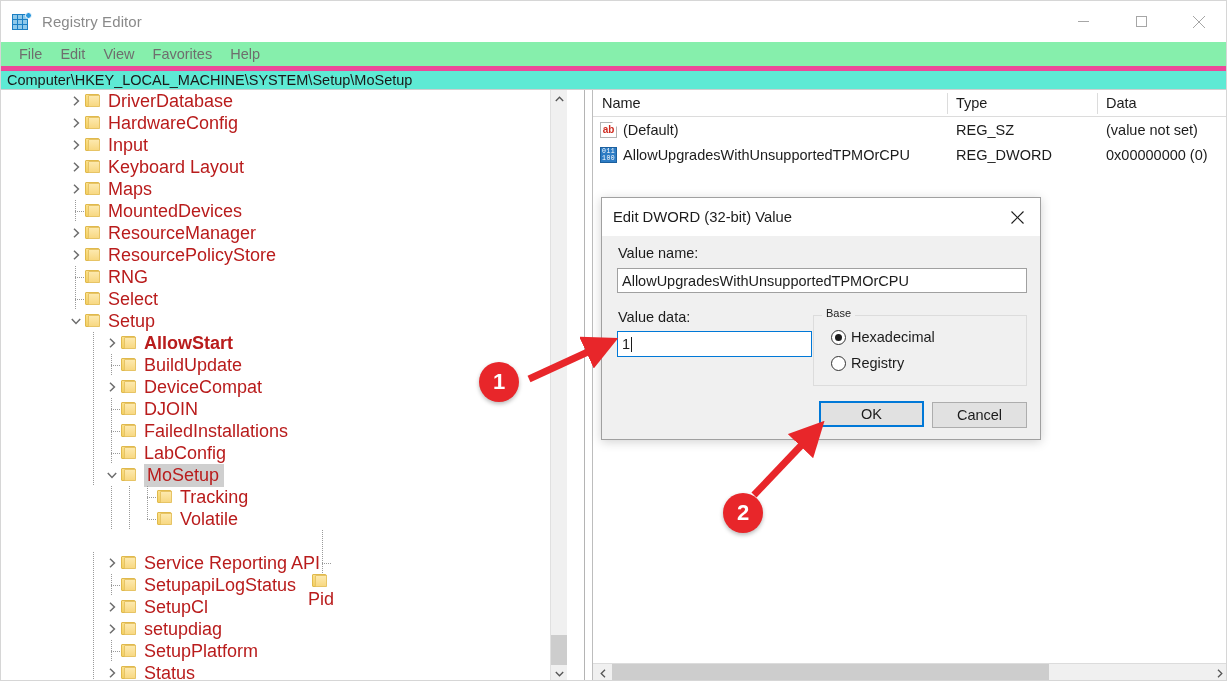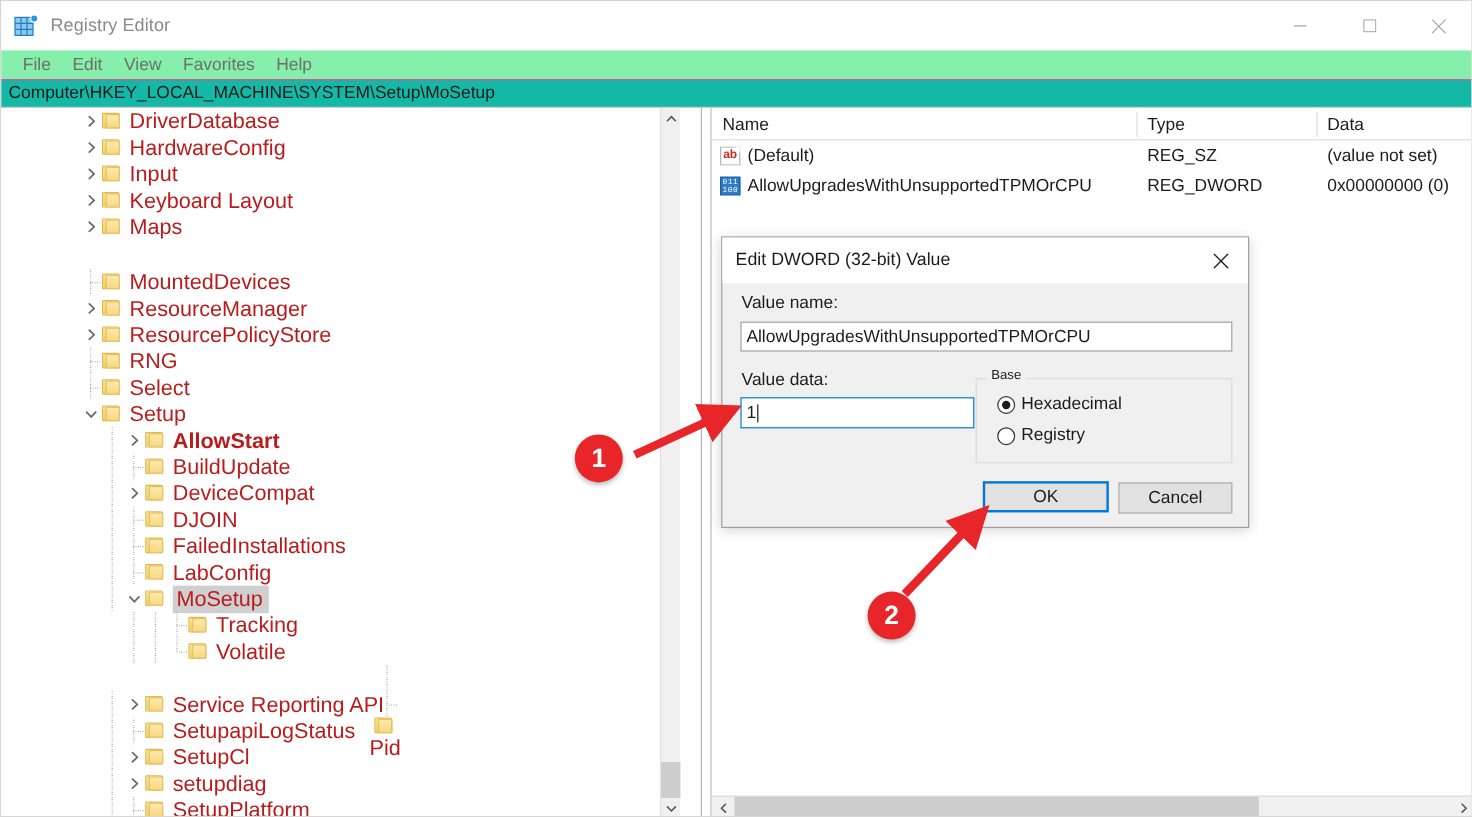--- a/index.html
+++ b/index.html
@@ -86,22 +86,22 @@
     padding: 2px 9px 2px 9px;
     line-height: 1;
     cursor: default;
   }
 
   
   .addressbar {
     position: absolute;
     left: 0; top: 65px;
     width: 1227px; height: 24px;
-    background: #14b8a6;
-    border-top: 1px solid #ec4899;
+    background: #5eead4;
+    border-top: 5px solid #ec4899;
     border-bottom: 1px solid #cfcfcf;
     display: flex;
     align-items: center;
   }
   .address-text {
     margin-left: 6px;
     font-size: 14.5px;
     color: #1a1a1a;
     white-space: nowrap;
   }
@@ -254,20 +254,21 @@
     background: #ffffff;
     border-left: 1px solid #bdbdbd;
     overflow: hidden;
   }
   .colhead {
     position: relative;
     height: 27px;
     background: #ffffff;
     border-bottom: 1px solid #dcdcdc;
     display: flex;
+    align-items: center;
   }
   .colhead .col {
     font-size: 14.5px;
     color: #1c1c1c;
     height: 27px;
     display: flex; align-items: center;
     padding-left: 9px;
     position: relative;
   }
   .colhead .col + .col::before {
@@ -610,21 +611,21 @@
               <svg width="7" height="10" viewBox="0 0 7 10">
                 <polyline points="1,0.8 5.4,5 1,9.2" fill="none" stroke="#6d6d6d" stroke-width="1.5"></polyline>
               </svg>
             </div>
             <div class="folder">
               <span class="back"></span>
               <span class="front"></span>
             </div>
             <div class="tlabel">Maps</div>
           </div>
-          <div class="tnode" style="padding-left: 66px; margin-top: 24px;">
+          <div class="tnode" style="padding-left: 66px;">
             <div class="connector"></div>
             <div class="folder">
               <span class="back"></span>
               <span class="front"></span>
             </div>
             <div class="tlabel">MountedDevices</div>
           </div>
           <div class="tnode" style="padding-left: 66px;">
             <div class="chev">
               <svg width="7" height="10" viewBox="0 0 7 10">

